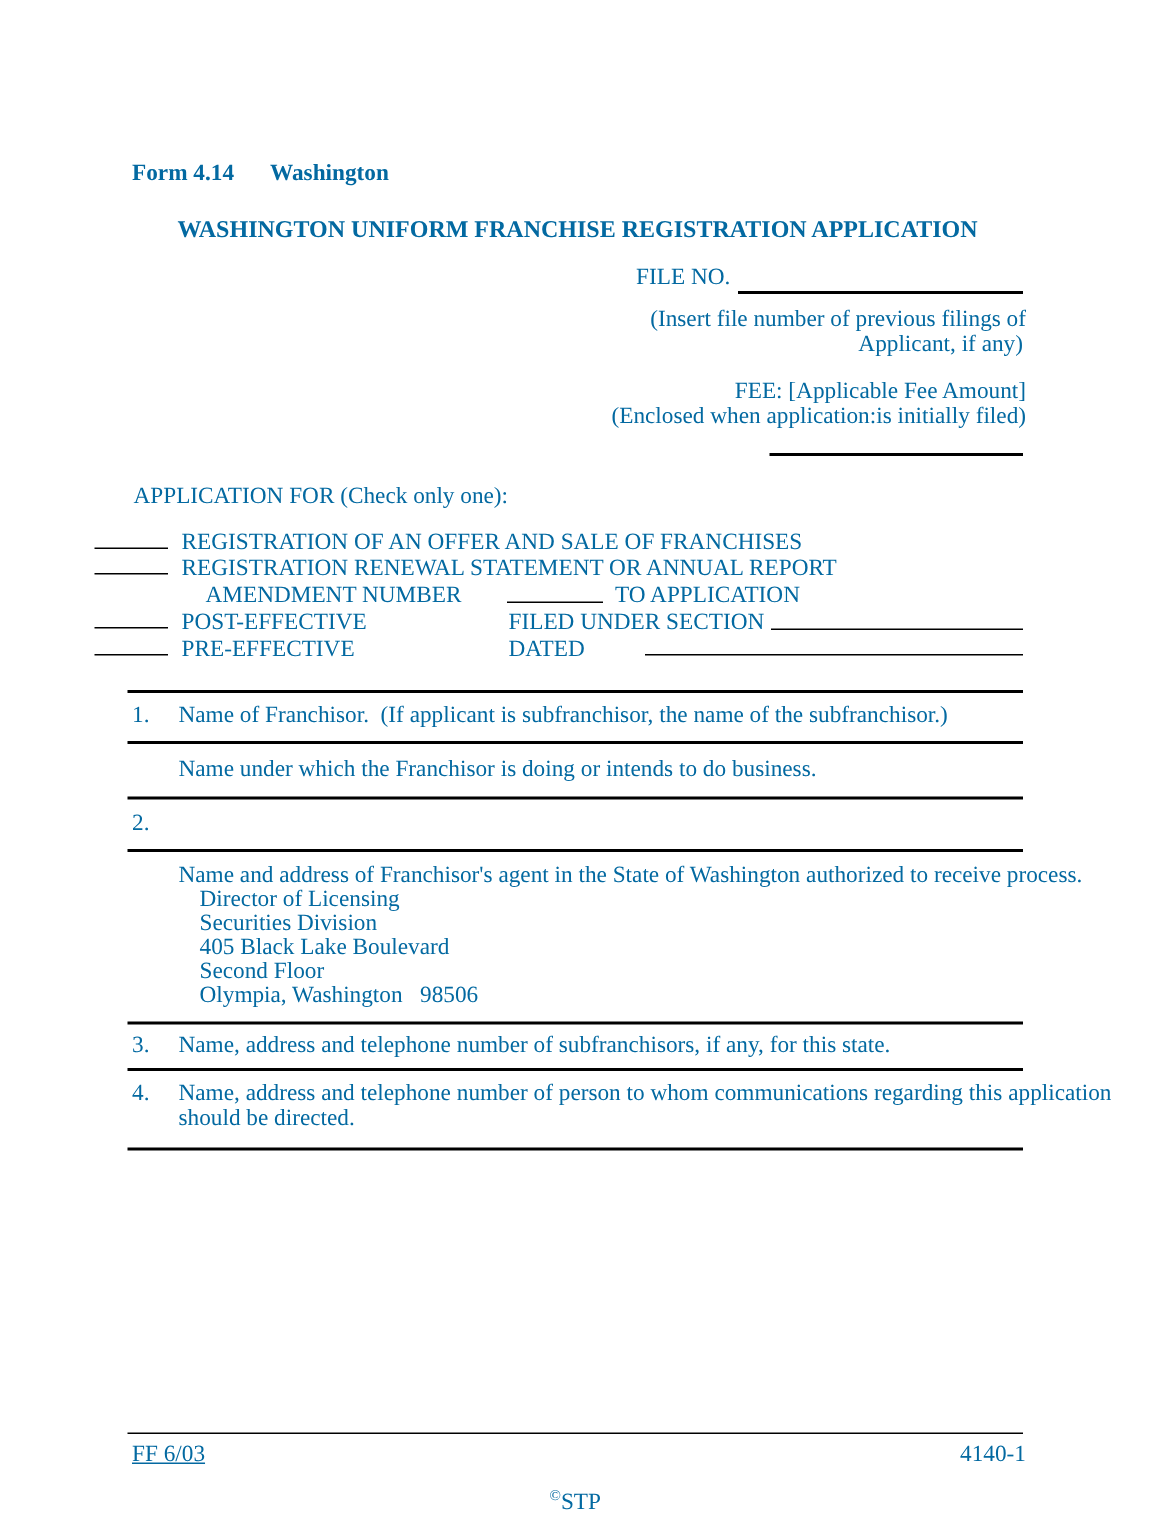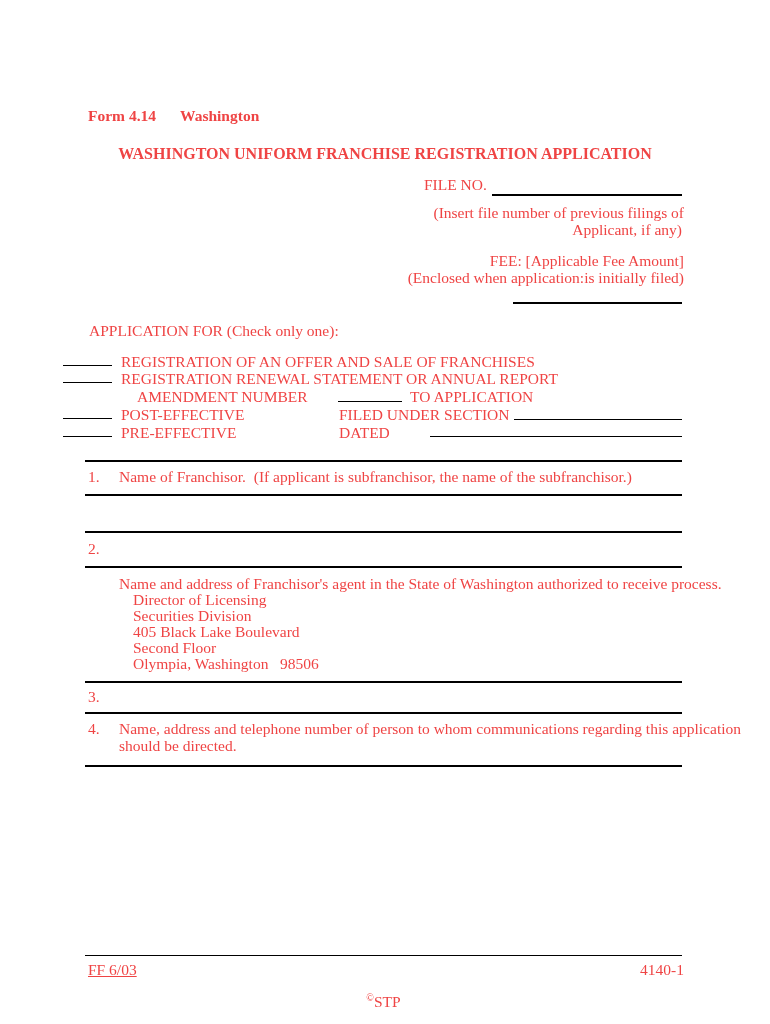--- a/index.html
+++ b/index.html
@@ -1,21 +1,21 @@
 <!DOCTYPE html>
 <html><head>
 <meta charset="utf-8">
 <style>
   html, body { margin: 0; padding: 0; background: #ffffff; }
   .page {
     position: relative;
     width: 770px;
     height: 1024px;
     background: #ffffff;
-    color: #ef4444;
+    color: #0369a1;
     font-family: "Liberation Serif", "DejaVu Serif", serif;
     font-size: 15.5px;
     overflow: hidden;
   }
   .abs { position: absolute; white-space: pre; line-height: 17px; }
   .b { font-weight: bold; }
   .title { font-size: 16px; font-weight: bold; text-align: center; width: 770px; left: 0; }
   .right-al { text-align: right; }
   .rule {
     position: absolute;
@@ -86,34 +86,36 @@
   <div class="chk" style="top:436px;"></div>
   <div class="abs" style="left:121px; top:424px;">PRE-EFFECTIVE</div>
   <div class="abs" style="left:339px; top:424px;">DATED</div>
   <div class="fill-line" style="left:430px; top:436px; width:252px; border-top-width:1.5px;"></div>
 
   <div class="rule" style="top:460px;"></div>
   <div class="abs" style="left:88px; top:468px;">1.</div>
   <div class="abs" style="left:119px; top:468px;">Name of Franchisor.  (If applicant is subfranchisor, the name of the subfranchisor.)</div>
 
   <div class="rule" style="top:494px;"></div>
+  <div class="abs" style="left:119px; top:504px;">Name under which the Franchisor is doing or intends to do business.</div>
 
   <div class="rule" style="top:531px;"></div>
   <div class="abs" style="left:88px; top:540px;">2.</div>
 
   <div class="rule" style="top:566px;"></div>
   <div class="abs" style="left:119px; top:575px;">Name and address of Franchisor's agent in the State of Washington authorized to receive process.</div>
   <div class="abs" style="left:133px; top:591px;">Director of Licensing</div>
   <div class="abs" style="left:133px; top:607px;">Securities Division</div>
   <div class="abs" style="left:133px; top:623px;">405 Black Lake Boulevard</div>
   <div class="abs" style="left:133px; top:639px;">Second Floor</div>
   <div class="abs" style="left:133px; top:655px;">Olympia, Washington   98506</div>
 
   <div class="rule" style="top:681px;"></div>
   <div class="abs" style="left:88px; top:688px;">3.</div>
+  <div class="abs" style="left:119px; top:688px;">Name, address and telephone number of subfranchisors, if any, for this state.</div>
 
   <div class="rule" style="top:712px;"></div>
   <div class="abs" style="left:88px; top:720px;">4.</div>
   <div class="abs" style="left:119px; top:720px;">Name, address and telephone number of person to whom communications regarding this application</div>
   <div class="abs" style="left:119px; top:737px;">should be directed.</div>
 
   <div class="rule" style="top:765px;"></div>
 
   <div class="footer-rule" style="top:955px;"></div>
   <div class="abs" style="left:88px; top:961px;text-decoration:underline;">FF 6/03</div>

